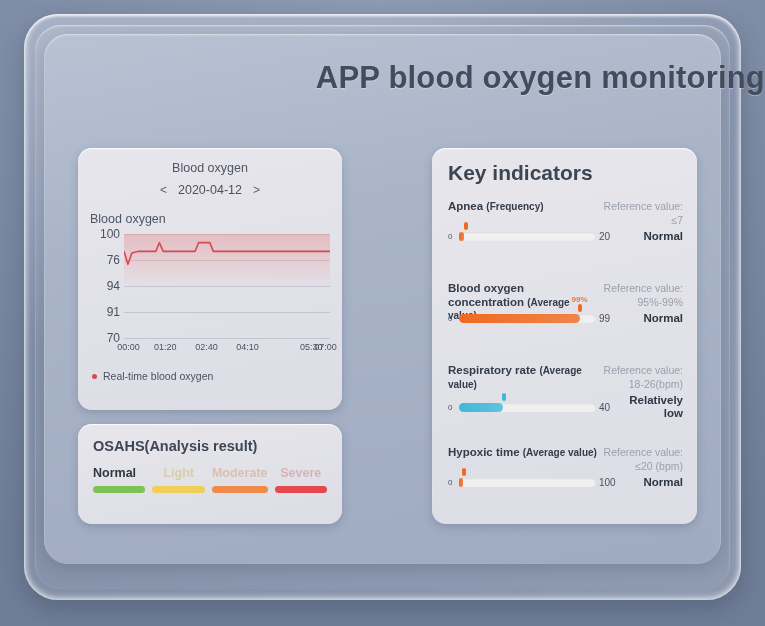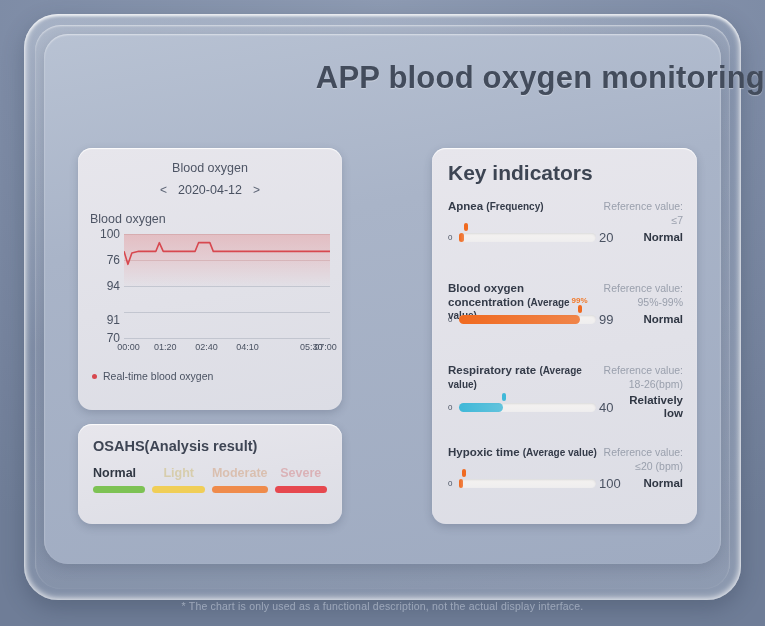--- a/index.html
+++ b/index.html
@@ -155,21 +155,21 @@
     position:absolute;left:0;top:0;bottom:0;border-radius:5px;
   }
   .meter .marker{
     position:absolute;top:-10px;width:4px;height:8px;border-radius:2px;
     background:#e2535a;transform:translateX(-50%);
   }
   .meter .bubble{
     position:absolute;top:-19px;transform:translateX(-50%);
     font-size:8px;color:#f07a2c;font-weight:bold;white-space:nowrap;
   }
-  .meter-max{font-size:13px;color:#4a5262;width:18px;text-align:left;}
+  .meter-max{font-size:10px;color:#4a5262;width:18px;text-align:left;}
   .ind-status{
     width:66px;text-align:right;font-size:11.5px;font-weight:bold;color:#2f3643;
     line-height:1.15;
   }
 
   
   .footnote{
     position:absolute;left:0;bottom:14px;width:100%;text-align:center;
     font-size:10.5px;color:rgba(226,233,243,.45);
     letter-spacing:.2px;
@@ -194,21 +194,21 @@
       <span class="arrow">&gt;</span>
     </div>
 
     <div class="axis-name">Blood oxygen</div>
 
     <div class="plot-wrap">
       <div class="y-labels" id="y-labels">
           <span style="top: 0px;">100</span>
           <span style="top: 26px;">76</span>
           <span style="top: 52px;">94</span>
-          <span style="top: 86px;">91</span>
+          <span style="top: 78px;">91</span>
           <span style="top: 104px;">70</span>
         </div>
       <div class="plot" id="plot">
           <div class="band" style="top: 0px; height: 52px;"></div>
           <div class="gridline" style="top: 0px; background: rgba(200, 150, 152, 0.45);"></div>
           <div class="gridline" style="top: 26px; background: rgba(200, 150, 152, 0.45);"></div>
           <div class="gridline" style="top: 52px;"></div>
           <div class="gridline" style="top: 78px;"></div>
           <div class="gridline" style="top: 104px;"></div>
           <svg width="100%" height="104" viewBox="0 0 206 104" preserveAspectRatio="none" style="position: absolute; left: 0px; top: 0px;">
@@ -313,14 +313,13 @@
               <div class="fill" style="width: 3%; background: linear-gradient(90deg, rgb(240, 106, 32), rgba(240, 106, 32, 0.8));"></div>
               <div class="marker" style="left: 4%; background: rgb(240, 106, 32);"></div>
             </div>
             <span class="meter-max">100</span>
             <div class="ind-status">Normal</div>
           </div>
         </div>
       </div>
   </div>
 
-  <div class="footnote">* The chart is only used as a functional description, not the actual display interface.</div>
 </div>
 
 </body></html>

